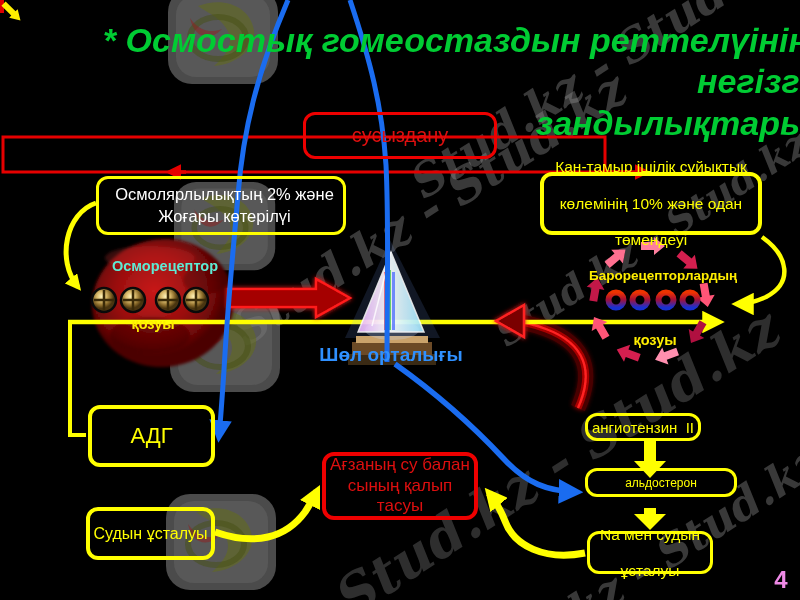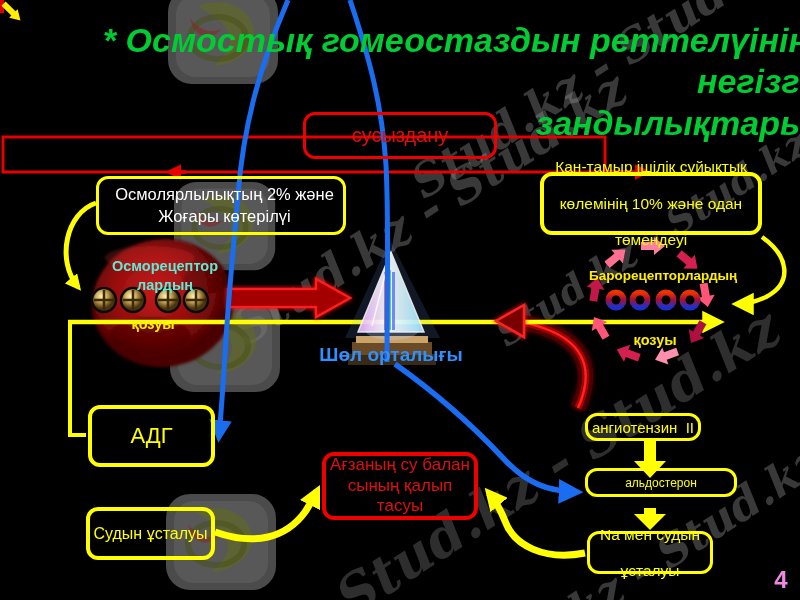--- a/index.html
+++ b/index.html
@@ -200,21 +200,20 @@
   </div>
 
   <div class="box ybox" style="left:540px;top:172px;width:222px;height:63px;font-size:15.5px;line-height:1.25;">
     <span>Қан-тамыр ішілік сұйықтық</span>
     <span>көлемінің  10% және одан</span>
     <span>төмендеуі</span>
   </div>
 
   <div class="lbl" style="left:100px;top:257px;width:130px;color:#5eead4;font-size:14.5px;">
     <span style="display:block">Осморецептор</span>
-    <span style="display:block">лардың</span>
   </div>
   <div class="lbl" style="left:115px;top:315px;width:76px;color:#ffee00;font-size:14.5px;">қозуы</div>
 
   <div class="lbl" style="left:589px;top:267px;width:132px;color:#ffee00;font-size:13.5px;">Барорецепторлардың</div>
   <div class="lbl" style="left:617px;top:331px;width:76px;color:#ffee00;font-size:14.5px;">қозуы</div>
 
   <div class="lbl" style="left:316px;top:343px;width:150px;color:#2f90ff;font-size:19px;">Шөл орталығы</div>
 
   <div class="box ybox" style="left:88px;top:405px;width:127px;height:62px;font-size:22px;">
     <span>АДГ</span>

